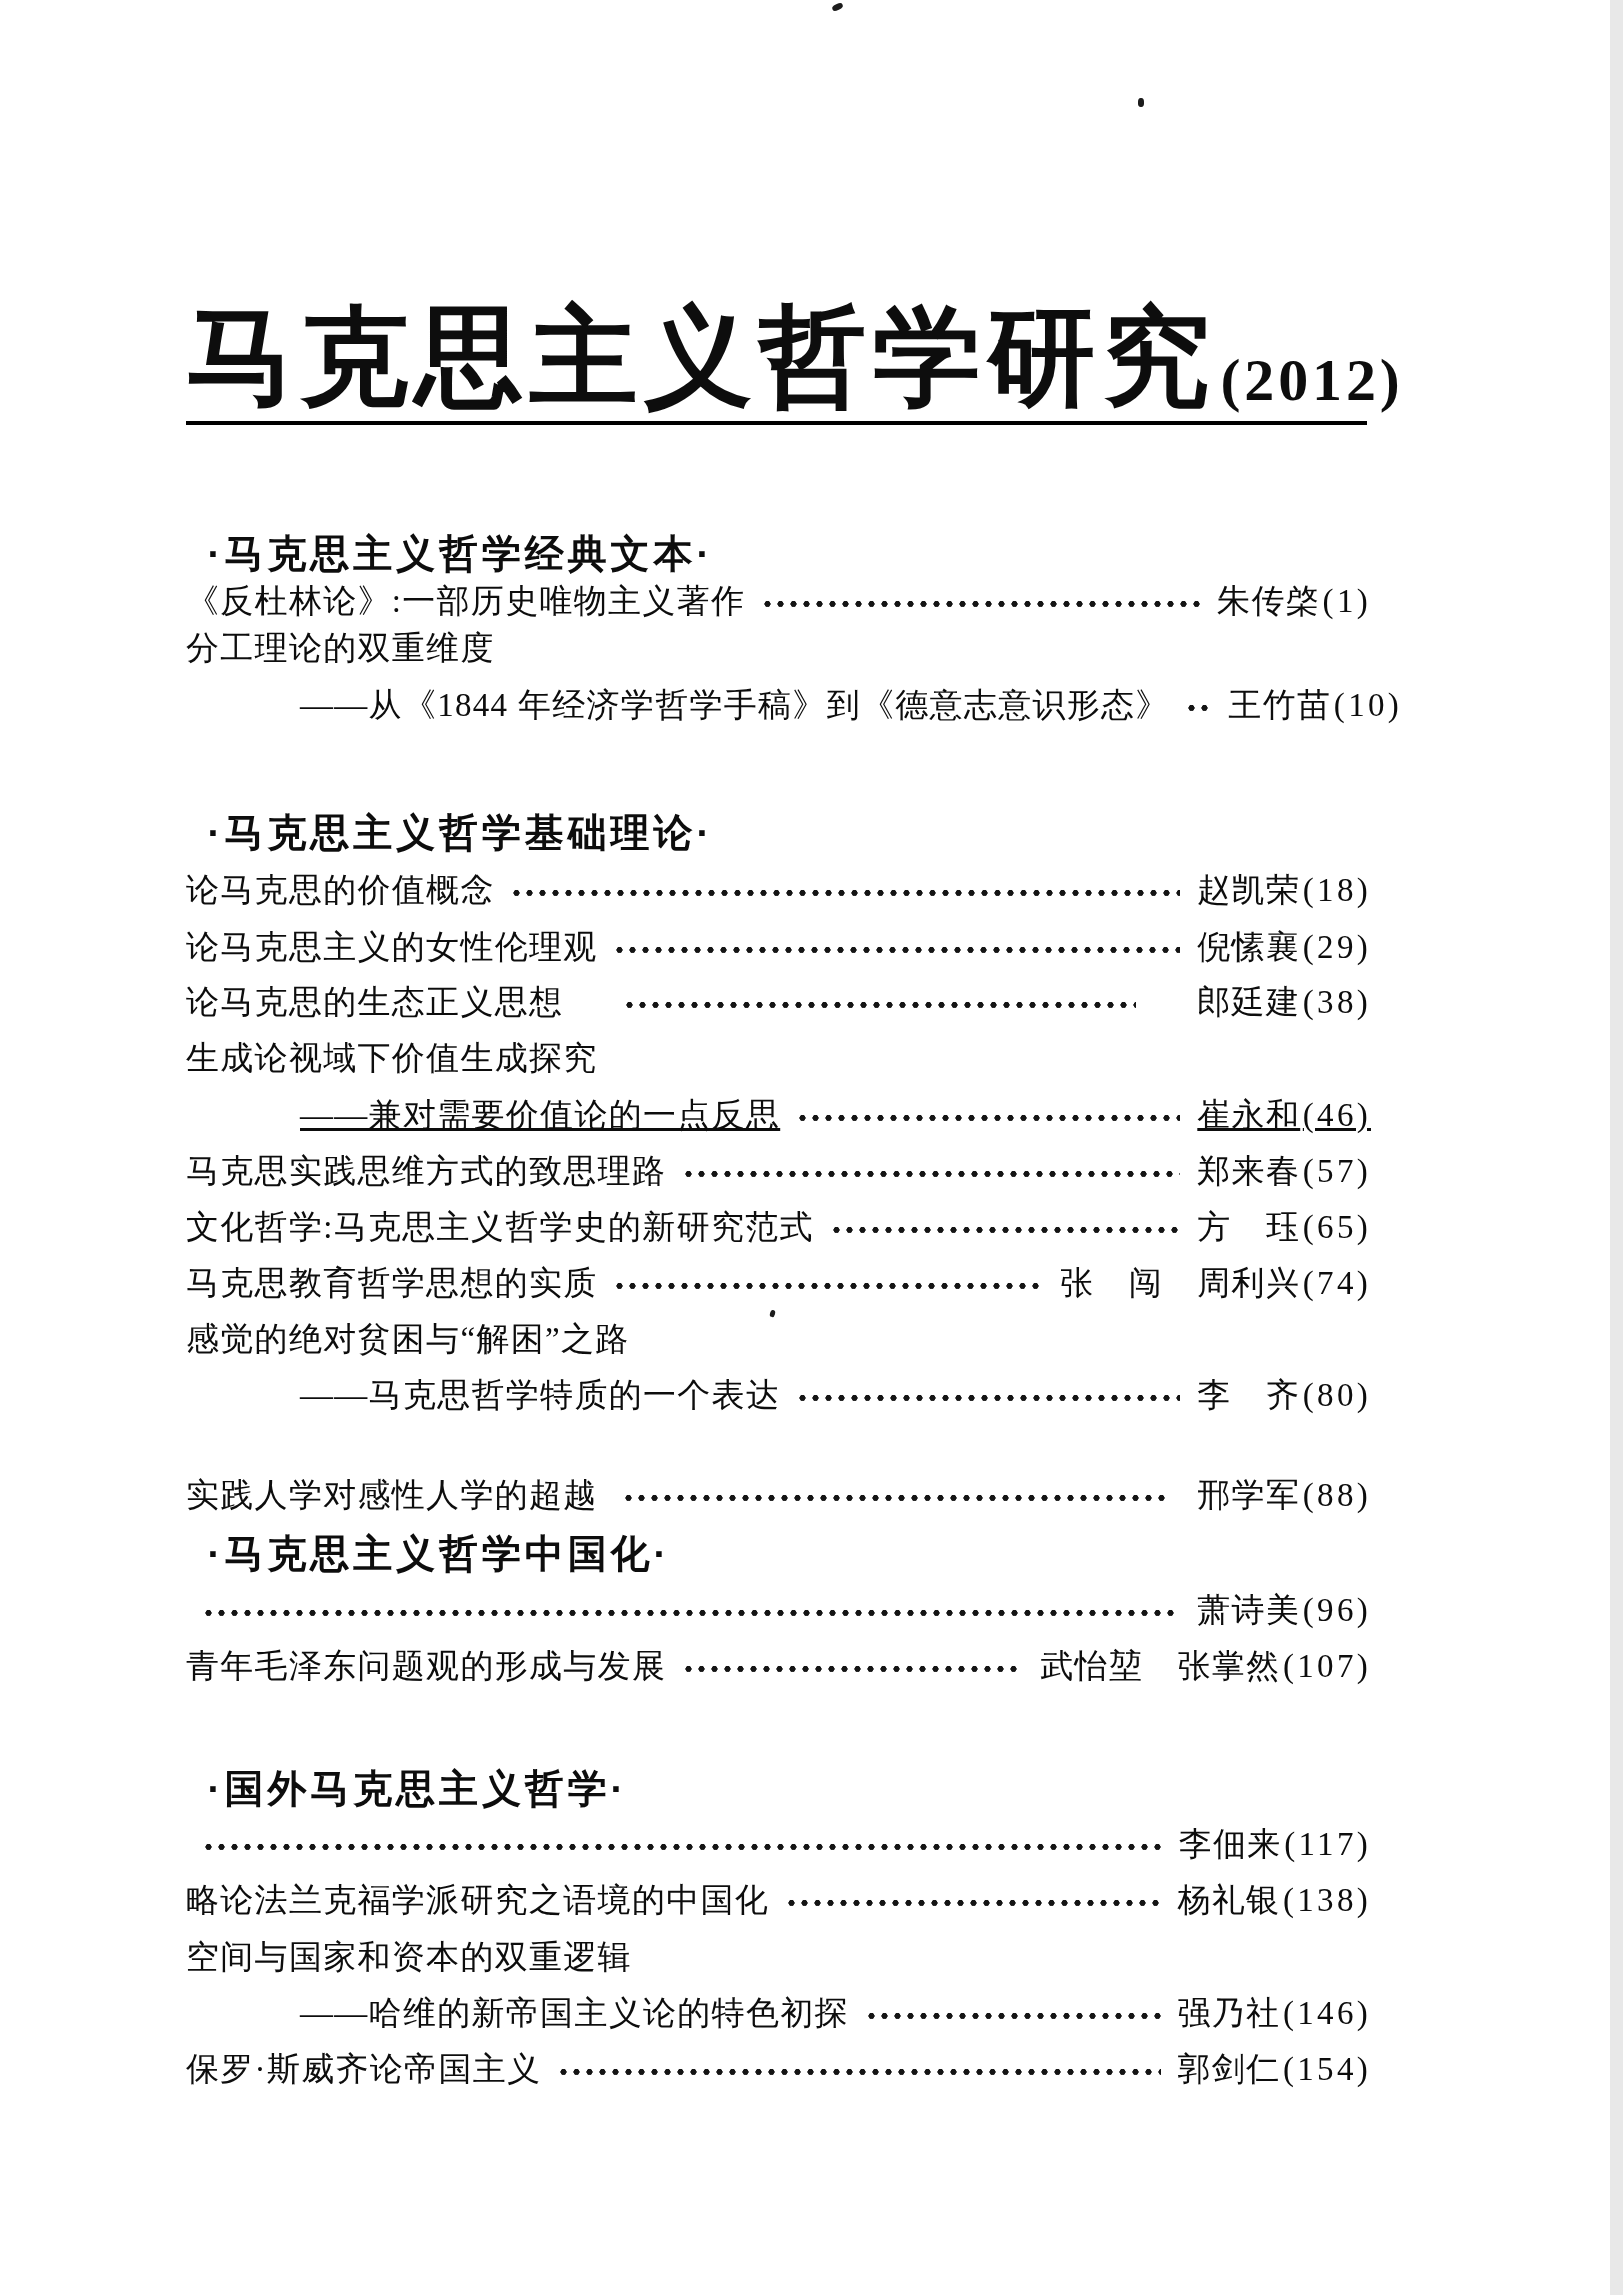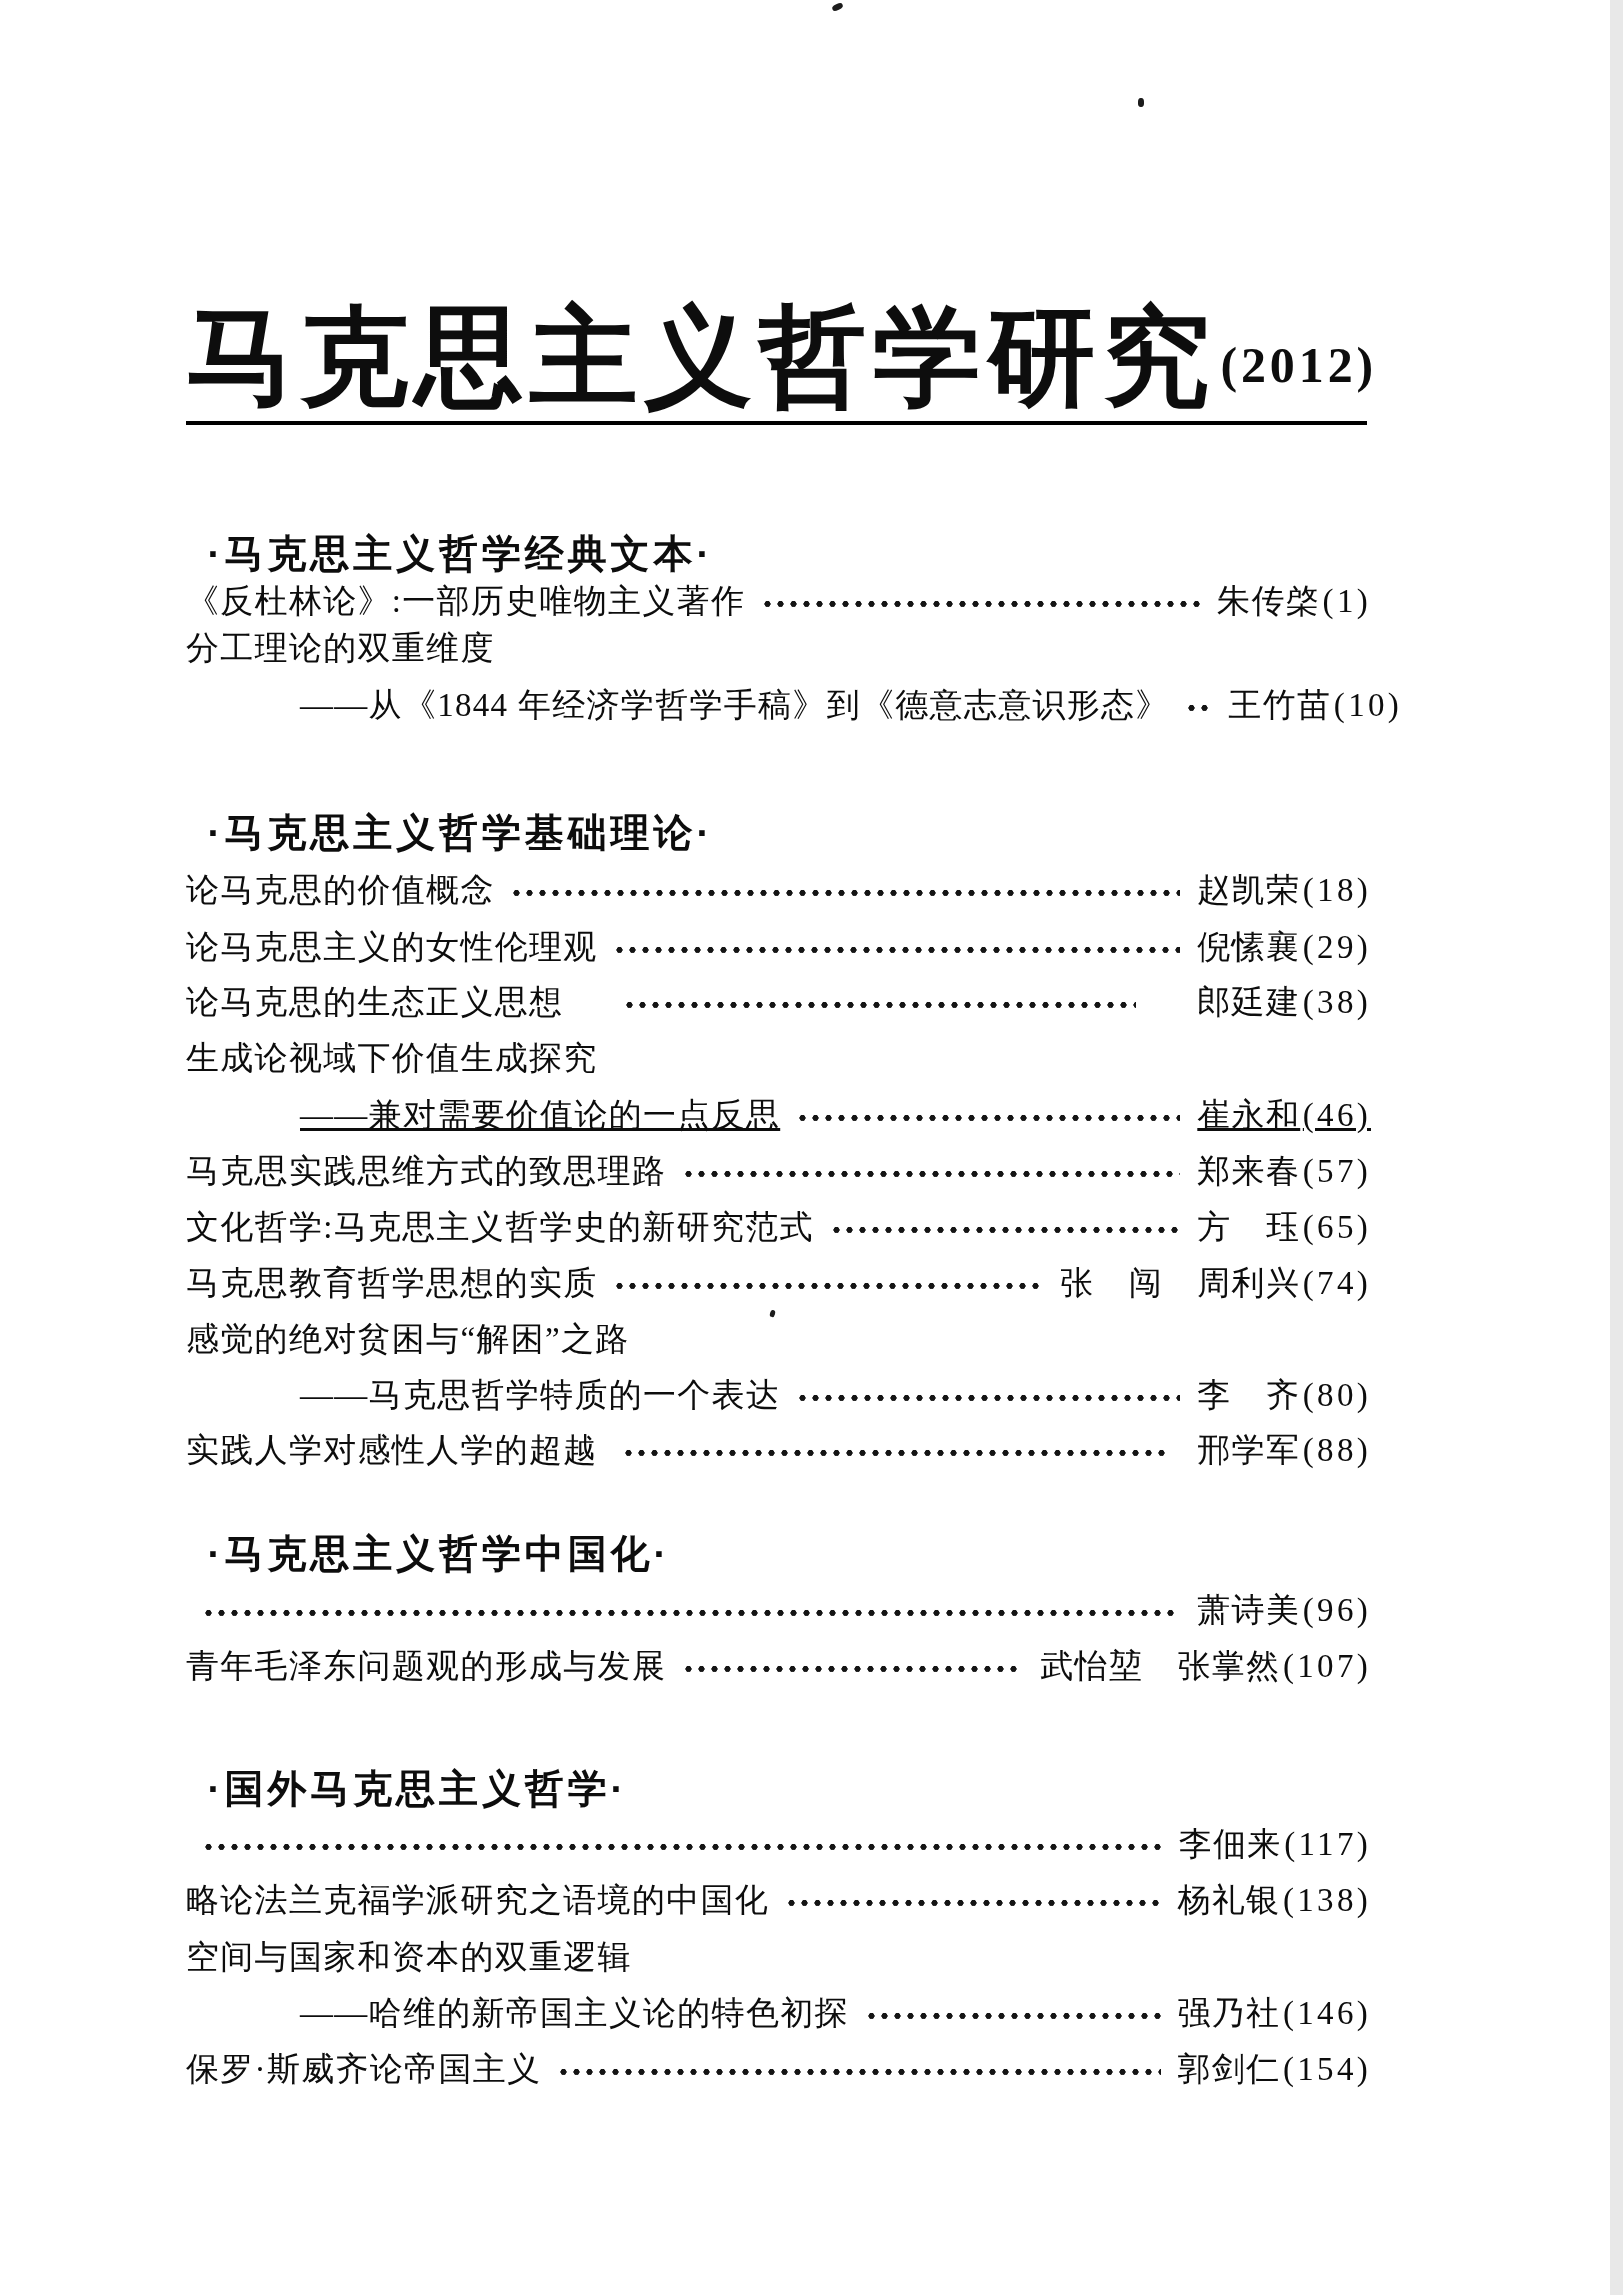--- a/index.html
+++ b/index.html
@@ -17,22 +17,22 @@
     display:flex;align-items:flex-end;
     padding-bottom:7.9px;border-bottom:4.6px solid #000;
     white-space:nowrap;
   }
   .masthead .ttl{
     font-size:108px;line-height:111px;font-weight:900;
     letter-spacing:6.5px;
     font-family:"Liberation Serif","DejaVu Serif",serif;
   }
   .masthead .yr{
-    font-size:50px;line-height:56px;font-weight:600;
-    letter-spacing:3.9px;margin-left:3.9px;margin-bottom:20px;
+    font-size:60px;line-height:56px;font-weight:600;
+    letter-spacing:3.9px;margin-left:3.9px;margin-bottom:5px;
   }
   
   .sec-head{
     position:absolute;left:186px;padding-left:21.6px;
     font-size:39px;line-height:46px;font-weight:700;
     letter-spacing:3.9px;white-space:nowrap;
     font-family:"Liberation Sans","DejaVu Sans",sans-serif;
   }
   
   .row{
@@ -129,21 +129,21 @@
         <span class="ap"><span class="a">张　闯　周利兴</span><span class="p">(74)</span></span>
       </div>
       <div class="row" style="top: 1320px;">
         <span class="t">感觉的绝对贫困与“解困”之路</span>
       </div>
       <div class="row indent" style="top: 1376px;">
         <span class="t">——马克思哲学特质的一个表达</span>
         <span class="leader"></span>
         <span class="ap"><span class="a">李　齐</span><span class="p">(80)</span></span>
       </div>
-      <div class="row" style="top: 1431px; gap: 9px;">
+      <div class="row" style="top: 1476px; gap: 9px;">
         <span class="t">实践人学对感性人学的超越</span>
         <span class="leader"></span>
         <span class="ap"><span class="a">邢学军</span><span class="p">(88)</span></span>
       </div>
       <div class="sec-head" style="top: 1531px;">·马克思主义哲学中国化·</div>
       <div class="row" style="top: 1591px;">
         <span class="leader"></span>
         <span class="ap"><span class="a">萧诗美</span><span class="p">(96)</span></span>
       </div>
       <div class="row" style="top: 1647px;">

